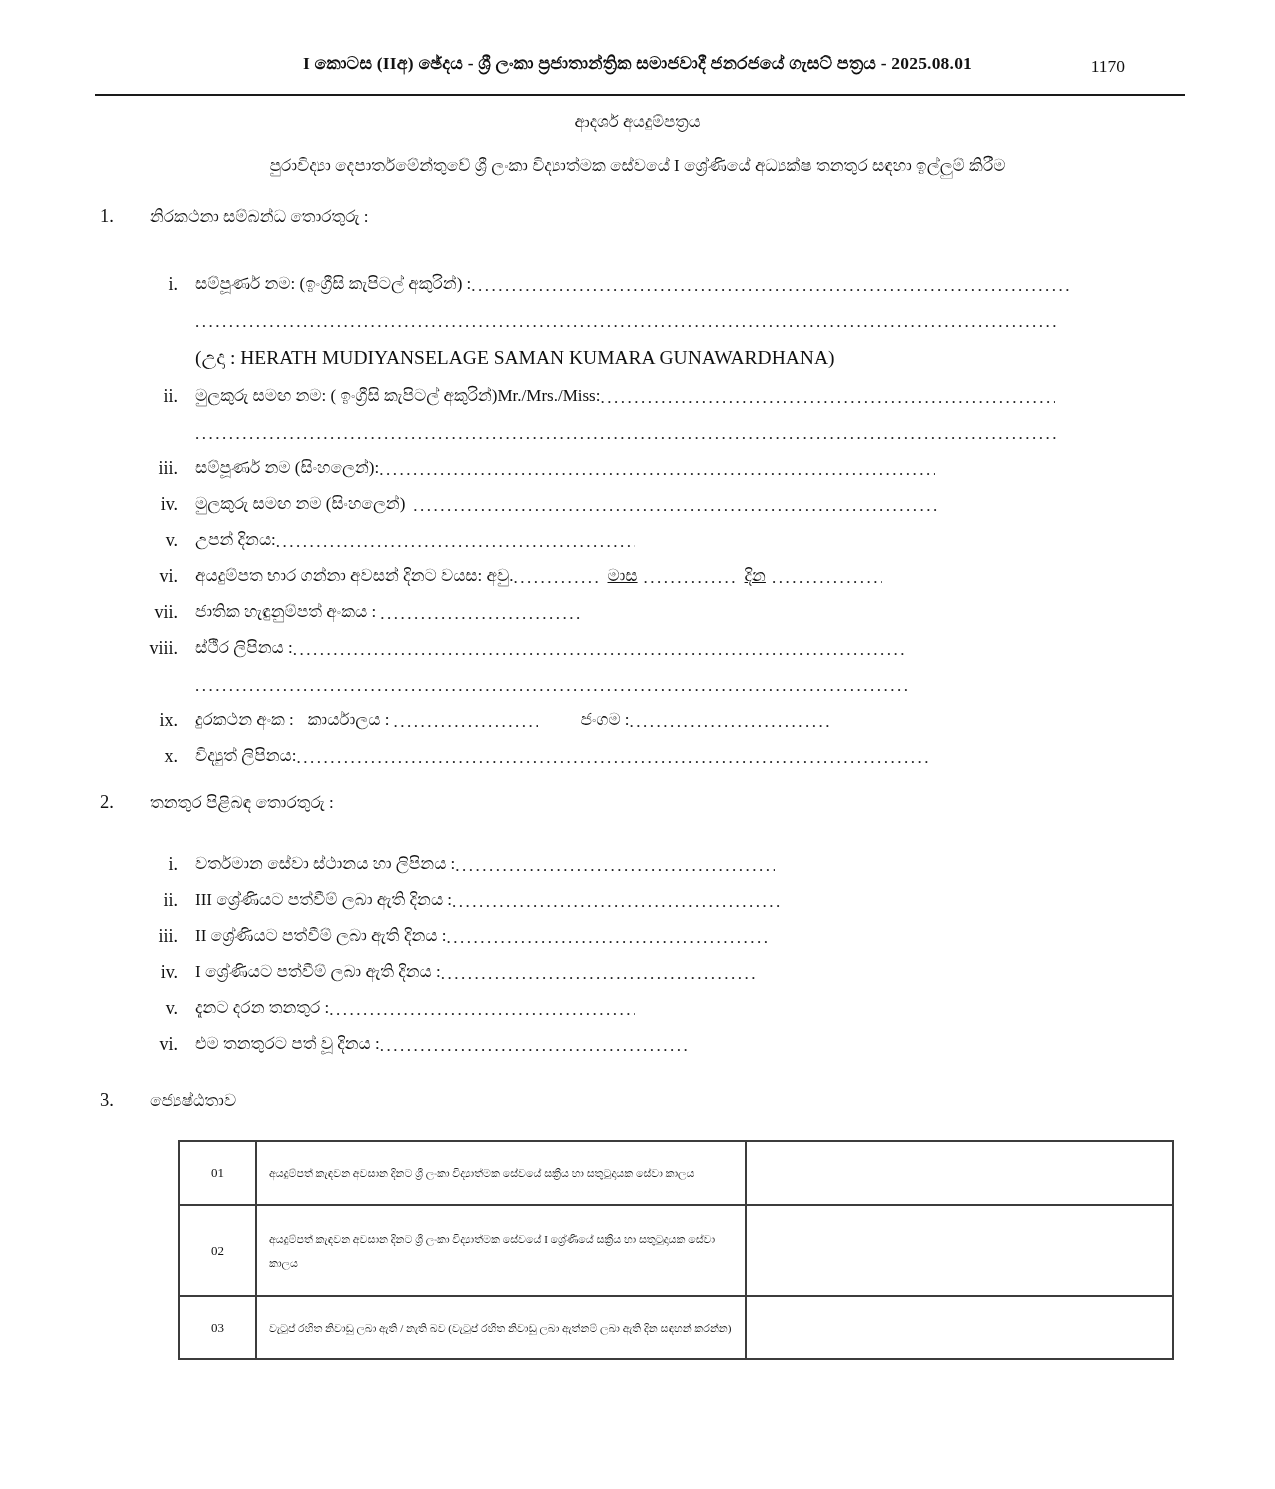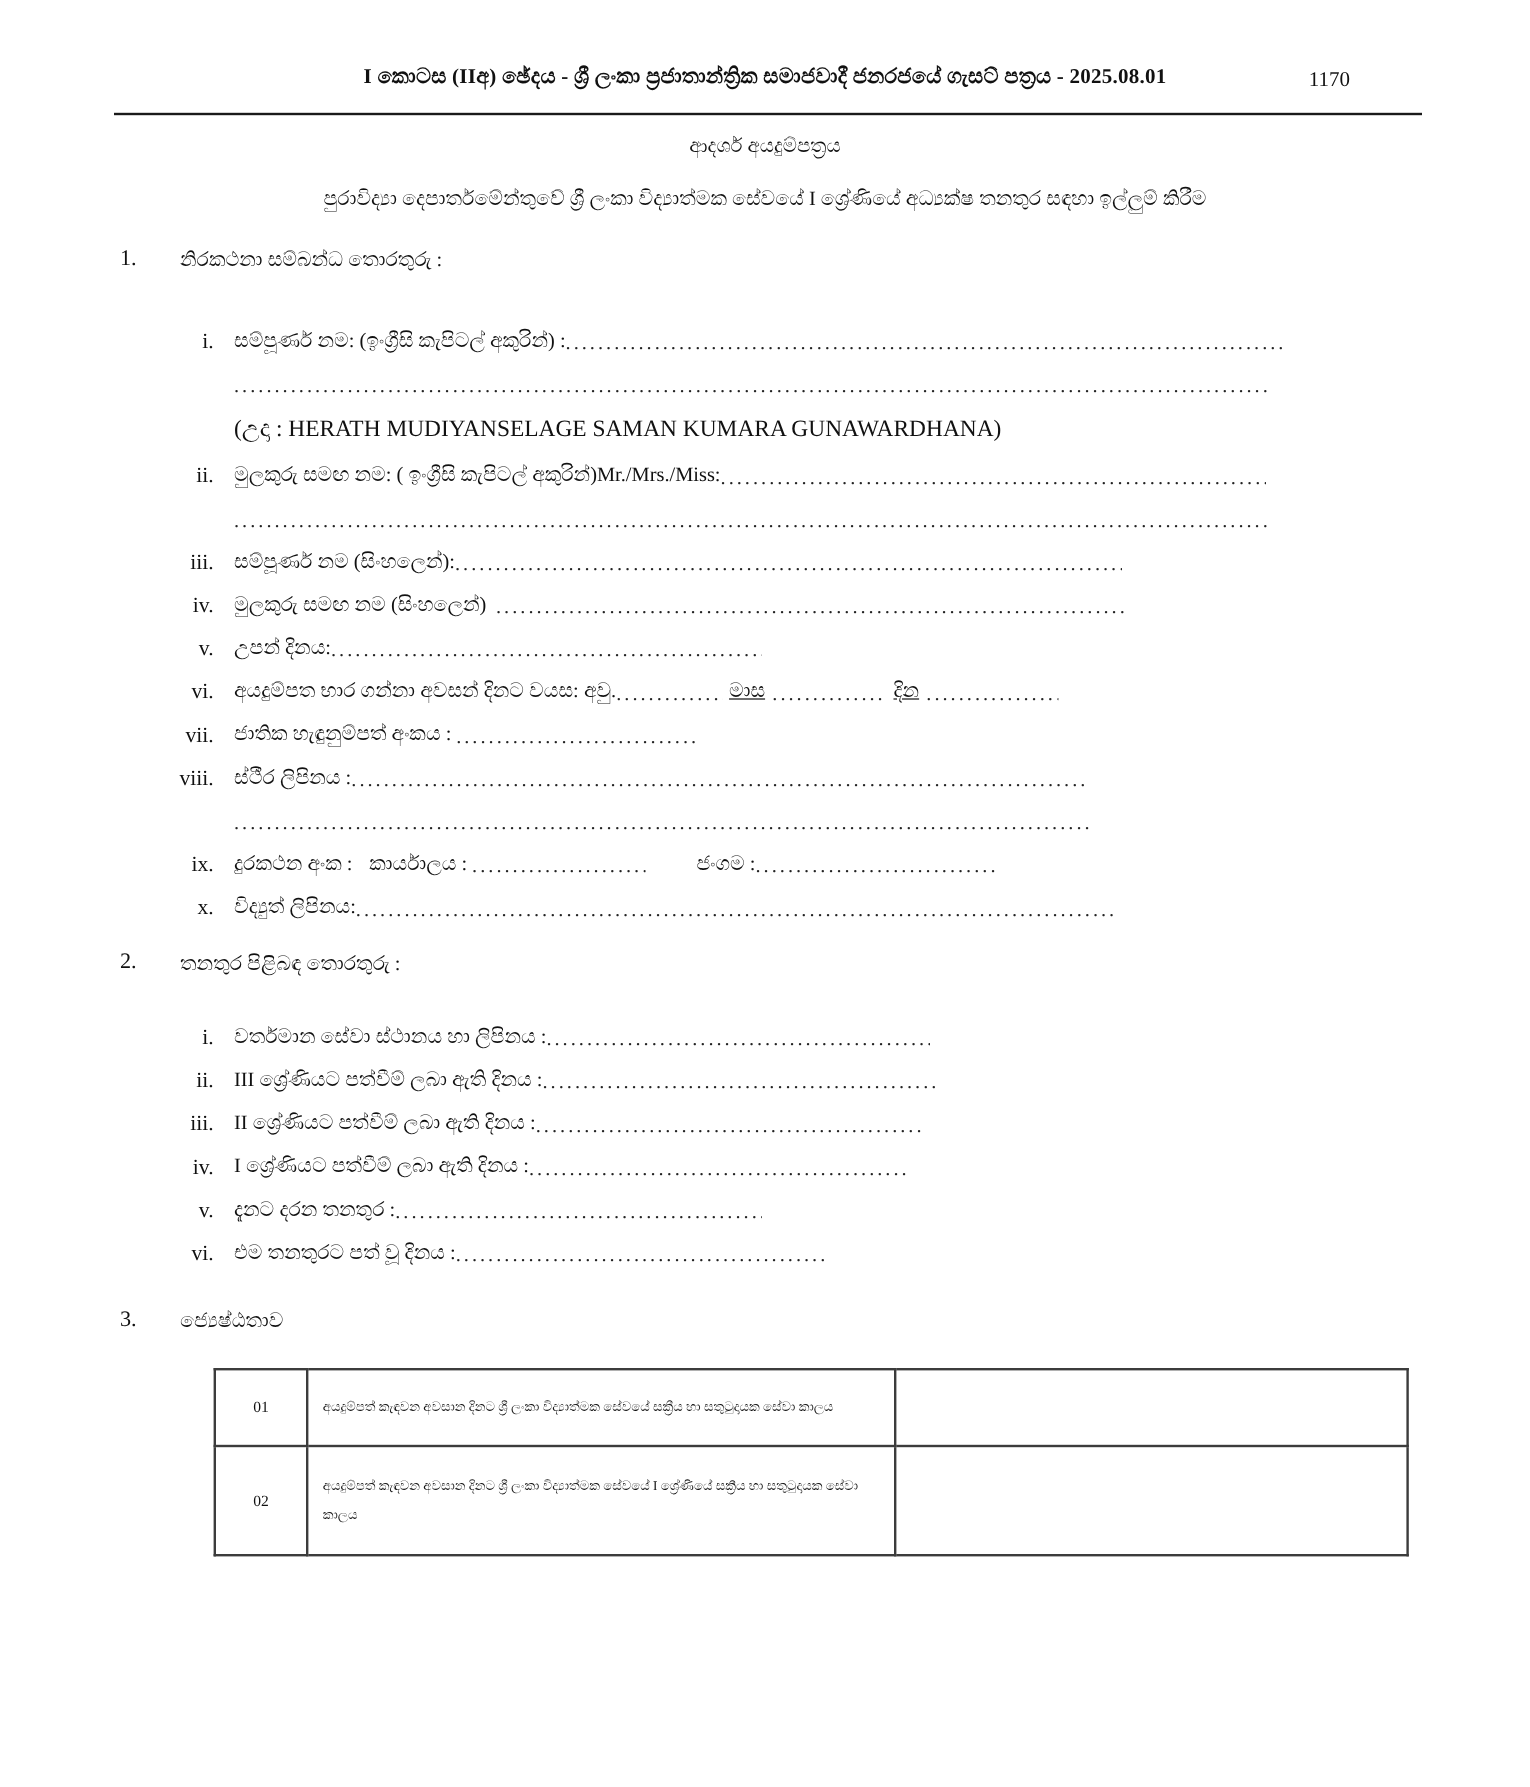--- a/index.html
+++ b/index.html
@@ -218,16 +218,21 @@
         <tr class="r1">
       <td class="no-cell">01</td>
       <td class="desc-cell">අයදුම්පත් කැඳවන අවසාන දිනට ශ්‍රී ලංකා විද්‍යාත්මක සේවයේ සක්‍රීය හා සතුටුදායක සේවා කාලය</td>
       <td class="value-cell"></td>
     </tr>
     <tr class="r2">
       <td class="no-cell">02</td>
       <td class="desc-cell">අයදුම්පත් කැඳවන අවසාන දිනට ශ්‍රී ලංකා විද්‍යාත්මක සේවයේ I ශ්‍රේණියේ සක්‍රීය හා සතුටුදායක සේවා කාලය</td>
       <td class="value-cell"></td>
     </tr>
+    <tr class="r3">
+      <td class="no-cell">03</td>
+      <td class="desc-cell">වැටුප් රහිත නිවාඩු ලබා ඇති / නැති බව (වැටුප් රහිත නිවාඩු ලබා ඇත්නම් ලබා ඇති දින සඳහන් කරන්න)</td>
+      <td class="value-cell"></td>
+    </tr>
   </tbody>
     </table>
 
 </div>
 
 </body></html>

